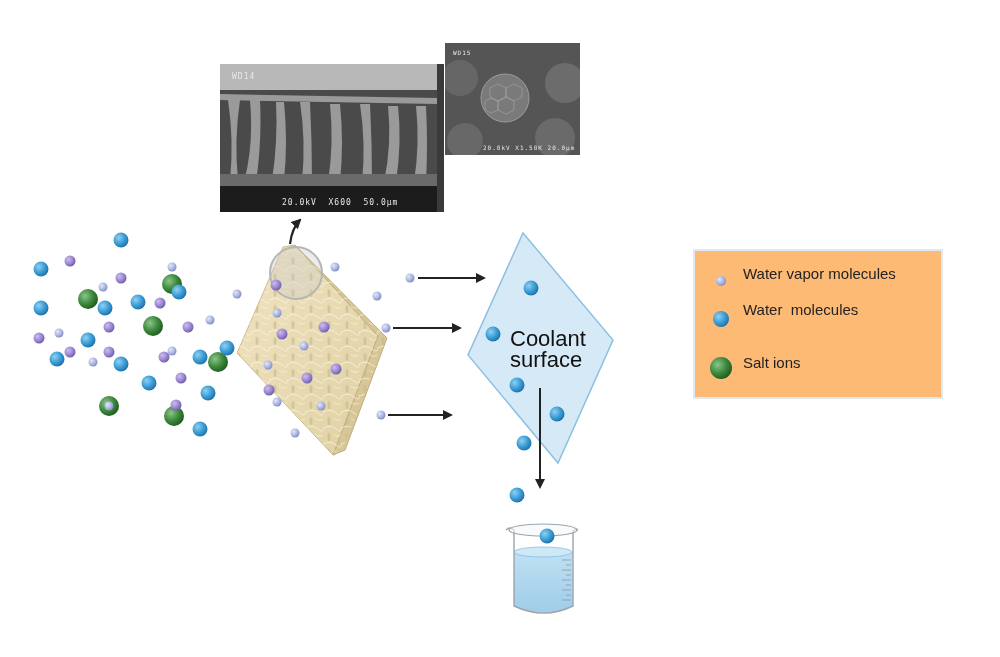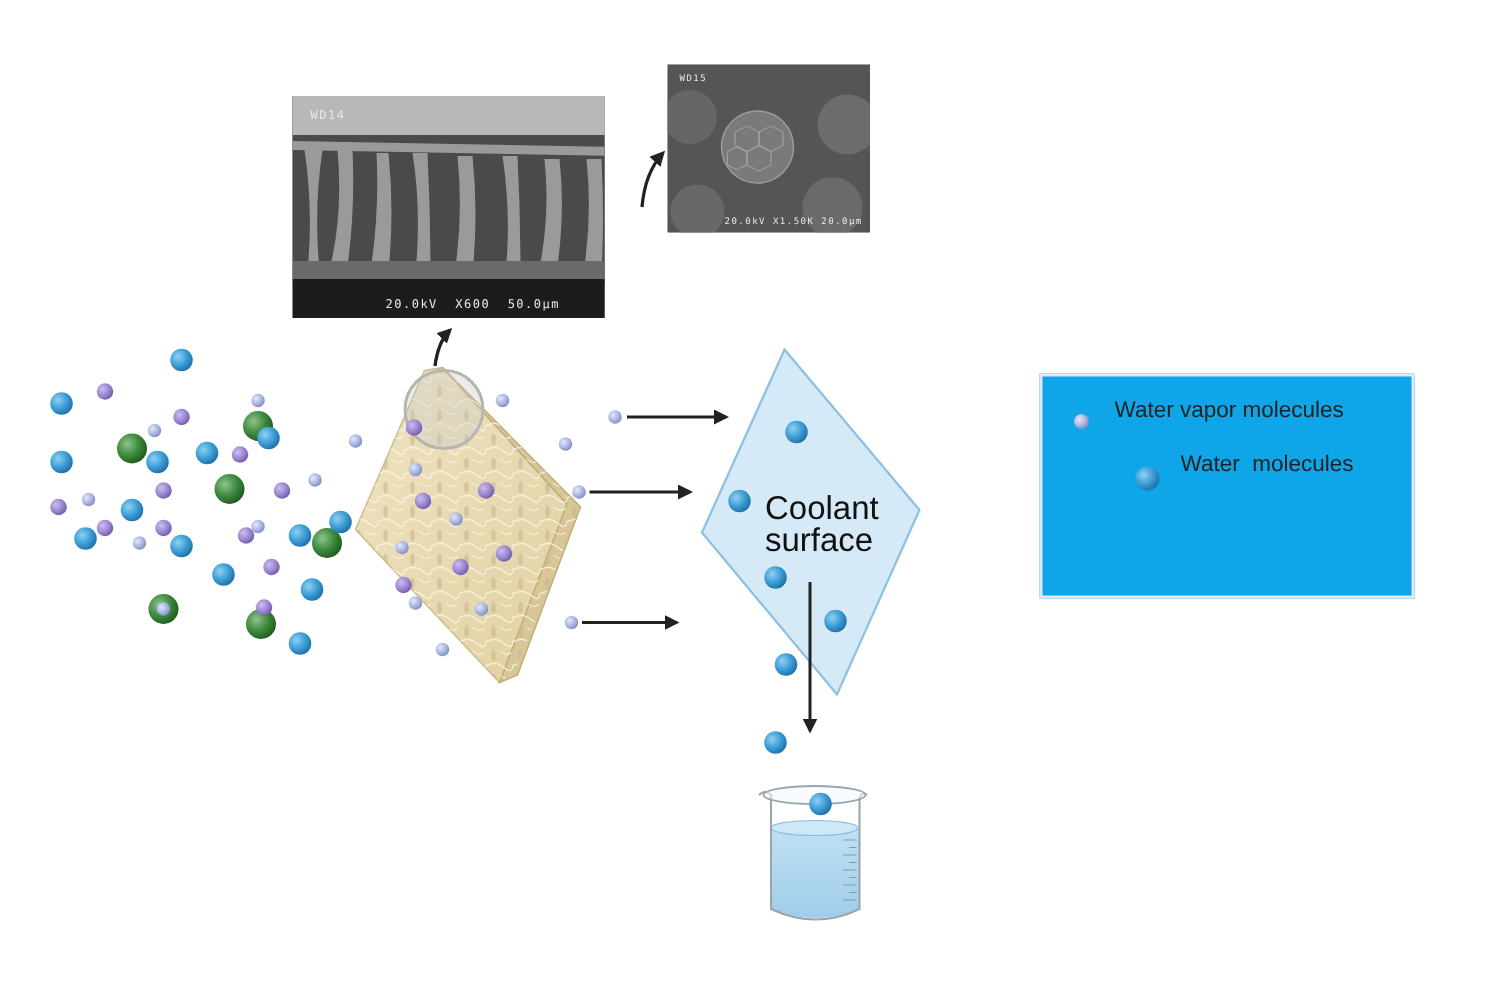--- a/index.html
+++ b/index.html
@@ -1,20 +1,20 @@
 <!DOCTYPE html>
 <html><head>
 <meta charset="utf-8">
 <style>
   html, body { margin:0; padding:0; background:#ffffff; }
   body { width:1000px; height:657px; position:relative; overflow:hidden; font-family:"Liberation Sans", sans-serif; }
   svg#scene { position:absolute; left:0; top:0; }
   .sem { position:absolute; background:#3a3a3a; overflow:hidden; }
   .sem-label { position:absolute; color:#e8e8e8; font-family:"DejaVu Sans Mono", monospace; font-size:8px; letter-spacing:1px; }
-  .legend { position:absolute; left:693px; top:249px; width:250px; height:150px; border:2px solid #e1e8f0; background:#0ea5e9; box-sizing:border-box; }
+  .legend { position:absolute; left:693px; top:249px; width:250px; height:150px; border:2px solid #e1e8f0; background:#fdba74; box-sizing:border-box; }
   .legend-item { position:absolute; left:0; width:100%; height:24px; }
   .legend-text { position:absolute; left:48px; font-size:15px; color:#222; white-space:nowrap; }
   .coolant-label { position:absolute; left:510px; top:328px; font-size:22px; color:#111; line-height:21px; }
 </style>
 </head>
 <body>
 
 <svg id="scene" width="1000" height="657" viewBox="0 0 1000 657">
   <defs>
     <radialGradient id="gBlue" cx="35%" cy="35%" r="70%">
@@ -149,21 +149,21 @@
       <circle cx="531" cy="288" r="7.5" fill="url(#gBlue)"></circle>
       <circle cx="493" cy="334" r="7.5" fill="url(#gBlue)"></circle>
       <circle cx="517" cy="385" r="7.5" fill="url(#gBlue)"></circle>
       <circle cx="557" cy="414" r="7.5" fill="url(#gBlue)"></circle>
       <circle cx="524" cy="443" r="7.5" fill="url(#gBlue)"></circle>
       <circle cx="517" cy="495" r="7.5" fill="url(#gBlue)"></circle>
       <circle cx="547" cy="536" r="7.5" fill="url(#gBlue)"></circle>
     </g>
 </svg>
 
-<div class="sem" style="left:195px; top:64px; width:208px; height:148px;">
+<div class="sem" style="left:220px; top:64px; width:224px; height:148px;">
   <svg width="217" height="148">
     <rect x="0" y="0" width="217" height="30" fill="#b8b8b8"></rect>
     <rect x="0" y="26" width="217" height="100" fill="#4a4a4a"></rect>
     <g fill="#9a9a9a">
       <path d="M0,30 L217,34 L217,40 L0,36 Z"></path>
       <path d="M8,36 q6,40 2,80 l8,0 q-4,-40 2,-80 Z"></path>
       <path d="M30,36 q4,45 -6,82 l12,0 q6,-40 4,-82 Z"></path>
       <path d="M56,38 q2,40 -4,78 l12,0 q4,-38 0,-78 Z"></path>
       <path d="M80,38 q6,38 2,80 l10,0 q0,-40 -2,-80 Z"></path>
       <path d="M110,40 q4,40 -2,78 l12,0 q4,-40 0,-78 Z"></path>
@@ -209,26 +209,39 @@
       <defs>
           <radialGradient id="gLightL" cx="35%" cy="35%" r="70%">
             <stop offset="0%" stop-color="#e2e7fb"></stop>
             <stop offset="60%" stop-color="#aab4e0"></stop>
             <stop offset="100%" stop-color="#7f8bc4"></stop>
           </radialGradient>
         </defs>
     </svg>
     <span class="legend-text" style="top:2px;">Water vapor molecules</span>
   </div>
-  <div class="legend-item" style="top:50px;margin-left:44px;">
+  <div class="legend-item" style="top:50px;">
     <svg width="40" height="30" style="position:absolute; left:10px; top:2px;">
       <defs>
           <radialGradient id="gBlueL" cx="35%" cy="35%" r="70%">
             <stop offset="0%" stop-color="#8fd0f2"></stop>
             <stop offset="55%" stop-color="#3d9fd6"></stop>
             <stop offset="100%" stop-color="#1f6fa8"></stop>
           </radialGradient>
         </defs>
       <circle cx="16" cy="16" r="8" fill="url(#gBlueL)"></circle>
     </svg>
     <span class="legend-text" style="top:0px; white-space:pre;">Water  molecules</span>
   </div>
+  <div class="legend-item" style="top:102px;">
+    <svg width="40" height="30" style="position:absolute; left:8px; top:0px;">
+      <defs>
+          <radialGradient id="gGreenL" cx="35%" cy="35%" r="70%">
+            <stop offset="0%" stop-color="#8cc48c"></stop>
+            <stop offset="55%" stop-color="#3f8a3f"></stop>
+            <stop offset="100%" stop-color="#1e5a1e"></stop>
+          </radialGradient>
+        </defs>
+      <circle cx="18" cy="15" r="11" fill="url(#gGreenL)"></circle>
+    </svg>
+    <span class="legend-text" style="top:1px;">Salt ions</span>
+  </div>
 </div>
 
 </body></html>

